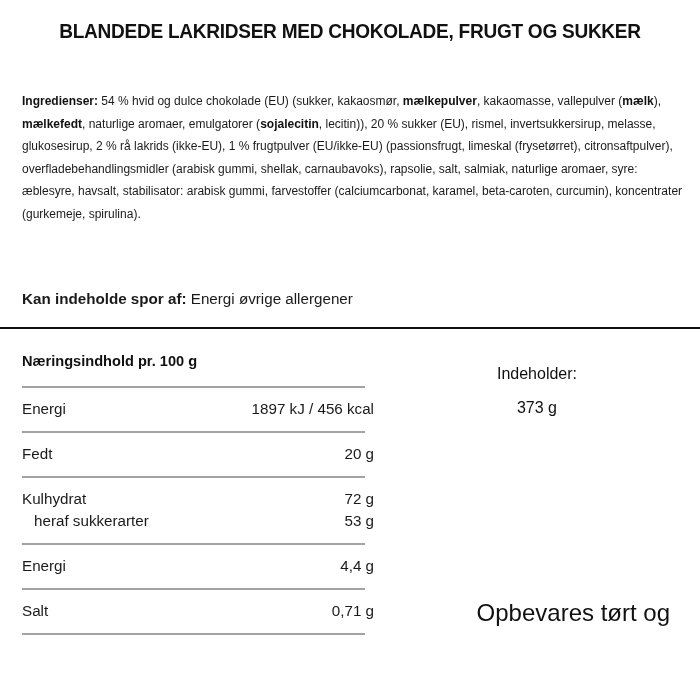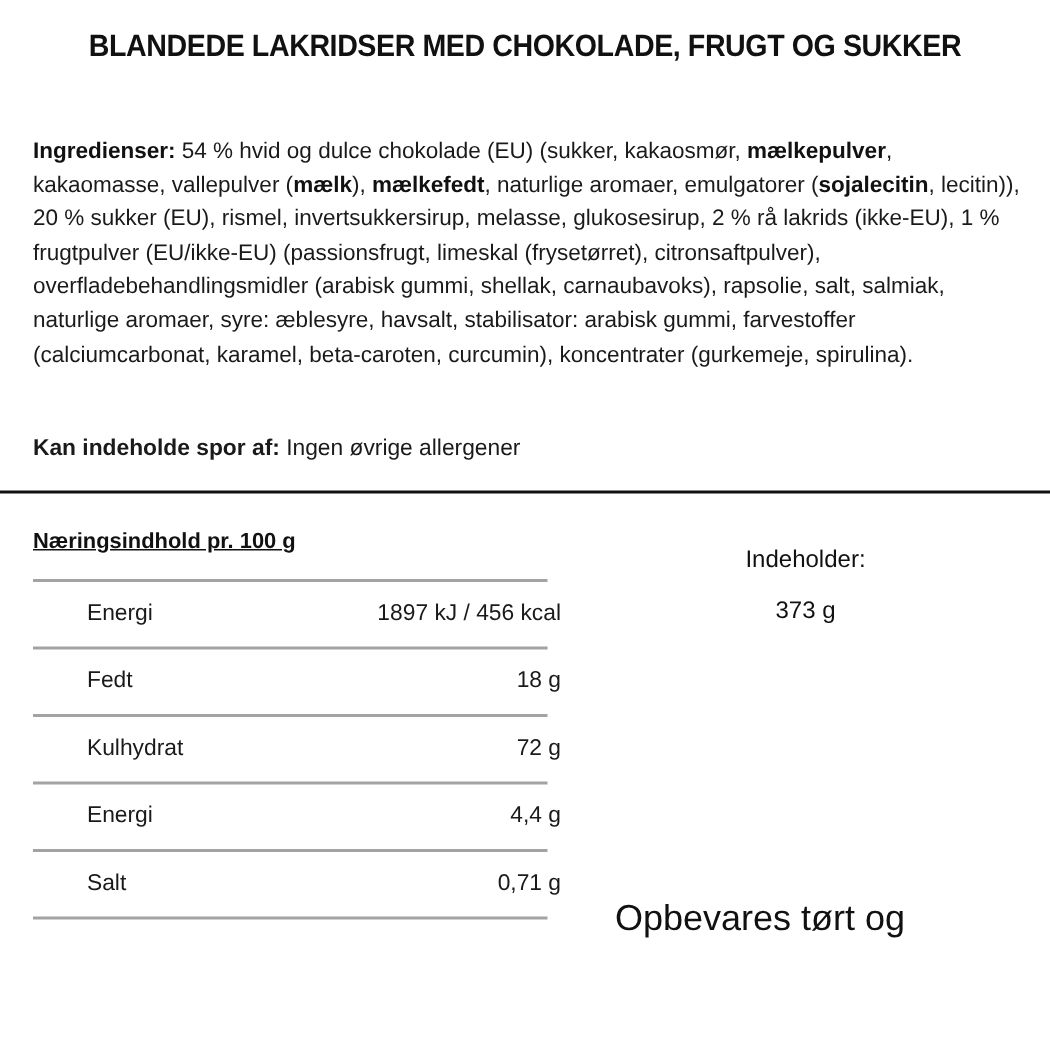--- a/index.html
+++ b/index.html
@@ -9,94 +9,98 @@
     .title {
       position: absolute; left: 0; top: 15px; width: 700px;
       text-align: center; font-weight: bold; font-size: 20.5px; line-height: 31px;
       letter-spacing: -0.3px; color: #111;
       font-family: "Liberation Sans", sans-serif;
       transform: scaleX(0.93);
     }
 
     .ingredients {
       position: absolute; left: 22px; top: 90px; width: 665px;
-      font-size: 15px; line-height: 22.6px; color: #1a1a1a;
+      font-size: 12px; line-height: 22.6px; color: #1a1a1a;
       font-family: "Liberation Sans", sans-serif;
     }
     .ingredients b { font-weight: bold; color: #111; }
 
     .traces {
       position: absolute; left: 22px; top: 288px;
       font-size: 15.2px; line-height: 22px; color: #1a1a1a;
       font-family: "Liberation Sans", sans-serif;
     }
     .traces b { font-weight: bold; }
 
     .divider {
       position: absolute; left: 0; top: 327px; width: 700px; height: 2px; background: #111;
     }
 
     .nutrition { position: absolute; left: 22px; top: 351px; width: 352px; font-family: "Liberation Sans", sans-serif; }
-    .nut-header { font-weight: bold; font-size: 14.6px; line-height: 20px; height: 35px; color: #111; text-decoration: underline; }
+    .nut-header { font-weight: bold; font-size: 14.6px; line-height: 20px; height: 35px; color: #111; }
     .nut-line { width: 343px; height: 2px; background: #a3a3a3; }
-    .nut-group { padding: 10px 0 11px 0; margin-left: 36px; }
+    .nut-group { padding: 10px 0 11px 0; }
     .nut-row { display: flex; justify-content: space-between; font-size: 15.2px; line-height: 22px; color: #1a1a1a; }
     .nut-row.sub .nut-label { padding-left: 12px; }
     .nut-value { text-align: center; }
 
     .contains {
       position: absolute; left: 430px; top: 357px; width: 214px;
       text-align: center; font-size: 16px; line-height: 34px; color: #111;
       font-family: "Liberation Sans", sans-serif;
     }
     .storage {
       position: absolute; left: 410px; top: 596px; width: 260px;
-      text-align: left; font-size: 24px; line-height: 34px; color: #111;
+      text-align: right; font-size: 24px; line-height: 34px; color: #111;
       font-family: "Liberation Sans", sans-serif;
     }
   </style>
 </head>
 <body>
 
 <div class="title">BLANDEDE LAKRIDSER MED CHOKOLADE, FRUGT OG SUKKER</div>
 
 <div class="ingredients">
   <b>Ingredienser:</b><span> 54 % hvid og dulce chokolade (EU) (sukker, kakaosmør, </span><b>mælkepulver</b><span>, kakaomasse, vallepulver (</span><b>mælk</b><span>), </span><b>mælkefedt</b><span>, naturlige aromaer, emulgatorer (</span><b>sojalecitin</b><span>, lecitin)), 20 % sukker (EU), rismel, invertsukkersirup, melasse, glukosesirup, 2 % rå lakrids (ikke-EU), 1 % frugtpulver (EU/ikke-EU) (passionsfrugt, limeskal (frysetørret), citronsaftpulver), overfladebehandlingsmidler (arabisk gummi, shellak, carnaubavoks), rapsolie, salt, salmiak, naturlige aromaer, syre: æblesyre, havsalt, stabilisator: arabisk gummi, farvestoffer (calciumcarbonat, karamel, beta-caroten, curcumin), koncentrater (gurkemeje, spirulina).</span>
 </div>
 
 <div class="traces">
-  <b>Kan indeholde spor af:</b><span> Ingen øvrige allergener</span>
+  <b>Kan indeholde spor af:</b><span> Energi øvrige allergener</span>
 </div>
 
 <div class="divider"></div>
 
 <div class="nutrition">
   <div class="nut-header">Næringsindhold pr. 100 g</div>
   <div class="nut-line"></div>
 
   <div class="nut-group">
     <div class="nut-row">
       <span class="nut-label">Energi</span>
       <span class="nut-value">1897 kJ / 456 kcal</span>
     </div>
   </div>
   <div class="nut-line"></div>
 
   <div class="nut-group">
     <div class="nut-row">
       <span class="nut-label">Fedt</span>
-      <span class="nut-value">18 g</span>
+      <span class="nut-value">20 g</span>
     </div>
   </div>
   <div class="nut-line"></div>
 
   <div class="nut-group">
     <div class="nut-row">
       <span class="nut-label">Kulhydrat</span>
       <span class="nut-value">72 g</span>
+    </div>
+    <div class="nut-row sub">
+      <span class="nut-label">heraf sukkerarter</span>
+      <span class="nut-value">53 g</span>
     </div>
   </div>
   <div class="nut-line"></div>
 
   <div class="nut-group">
     <div class="nut-row">
       <span class="nut-label">Energi</span>
       <span class="nut-value">4,4 g</span>
     </div>
   </div>

